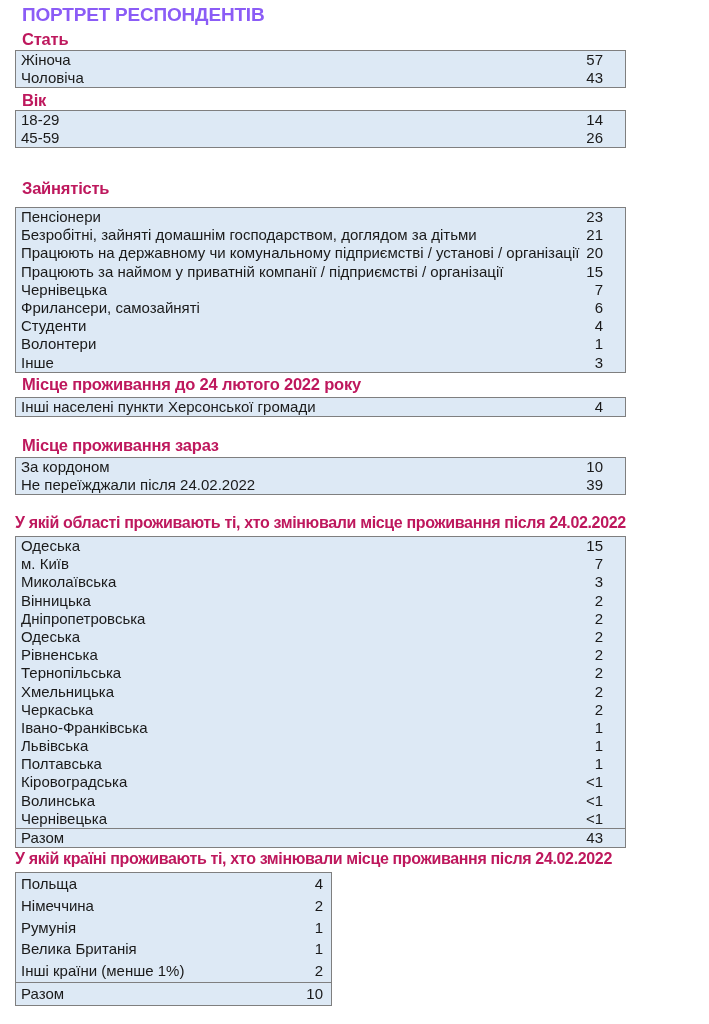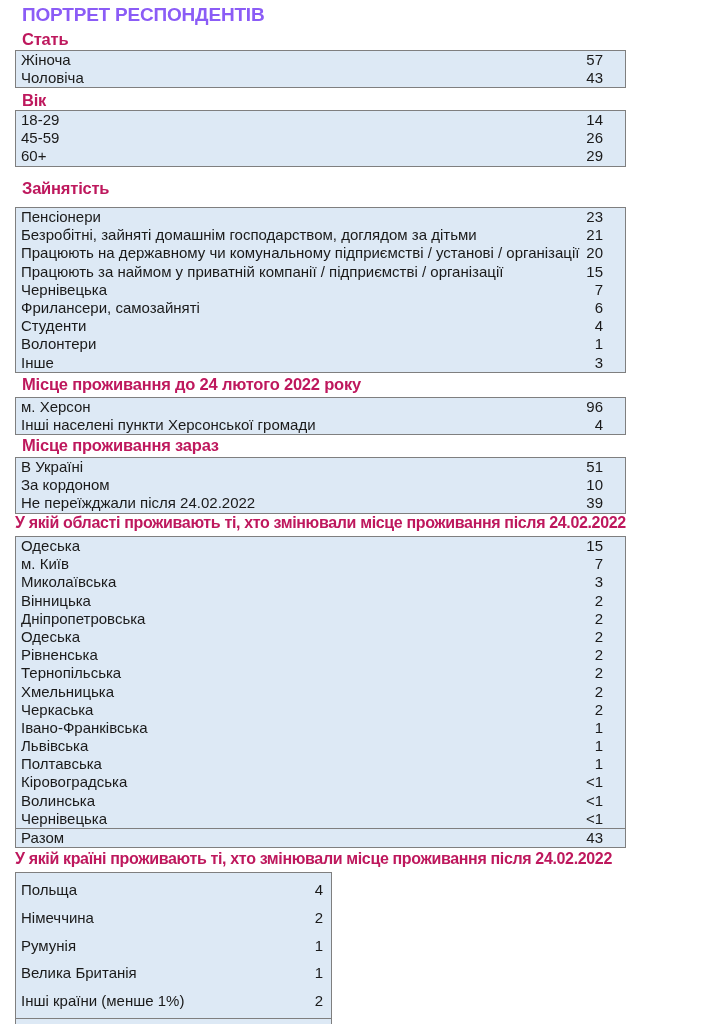--- a/index.html
+++ b/index.html
@@ -23,21 +23,21 @@
     position: absolute; left: 15px; width: 611px;
     background: #dde9f5; border: 1.5px solid #7f7f7f; box-sizing: border-box;
   }
   .tbl.narrow { width: 317px; }
   .row {
     position: relative; height: 18.2px; line-height: 18.2px;
     font-size: 15px; padding-left: 9px; white-space: nowrap;
   }
   .row .lbl { position: absolute; left: 5px; }
   .row .val { position: absolute; right: 22px; text-align: left; }
-  .tbl.narrow .row { height: 21.8px; line-height: 21.8px; margin-top: 6px; }
+  .tbl.narrow .row { height: 21.8px; line-height: 21.8px; }
   .tbl.narrow .row .val { right: 8px; }
   .row.total { border-top: 1.3px solid #7f7f7f; }
 </style>
 </head>
 <body>
 
 <div class="page">
 
   <div class="main-title">ПОРТРЕТ РЕСПОНДЕНТІВ</div>
 
@@ -56,24 +56,20 @@
   <div class="sec-title" style="top:91px">Вік</div>
   <div class="tbl" style="top:110px">
       <div class="row">
         <span class="lbl">18-29</span>
         <span class="val">14</span>
       </div>
       <div class="row">
         <span class="lbl">45-59</span>
         <span class="val">26</span>
       </div>
-      <div class="row">
-        <span class="lbl">60+</span>
-        <span class="val">29</span>
-      </div>
     </div>
 
   <div class="sec-title" style="top:179px">Зайнятість</div>
   <div class="tbl" style="top:207px">
       <div class="row">
         <span class="lbl">Пенсіонери</span>
         <span class="val">23</span>
       </div>
       <div class="row">
         <span class="lbl">Безробітні, зайняті домашнім господарством, доглядом за дітьми</span>
@@ -105,35 +101,27 @@
       </div>
       <div class="row">
         <span class="lbl">Інше</span>
         <span class="val">3</span>
       </div>
     </div>
 
   <div class="sec-title" style="top:375px">Місце проживання до 24 лютого 2022 року</div>
   <div class="tbl" style="top:397px">
       <div class="row">
-        <span class="lbl">м. Херсон</span>
-        <span class="val">96</span>
-      </div>
-      <div class="row">
         <span class="lbl">Інші населені пункти Херсонської громади</span>
         <span class="val">4</span>
       </div>
     </div>
 
   <div class="sec-title" style="top:436px">Місце проживання зараз</div>
   <div class="tbl" style="top:457px">
-      <div class="row">
-        <span class="lbl">В Україні</span>
-        <span class="val">51</span>
-      </div>
       <div class="row">
         <span class="lbl">За кордоном</span>
         <span class="val">10</span>
       </div>
       <div class="row">
         <span class="lbl">Не переїжджали після 24.02.2022</span>
         <span class="val">39</span>
       </div>
     </div>
 

